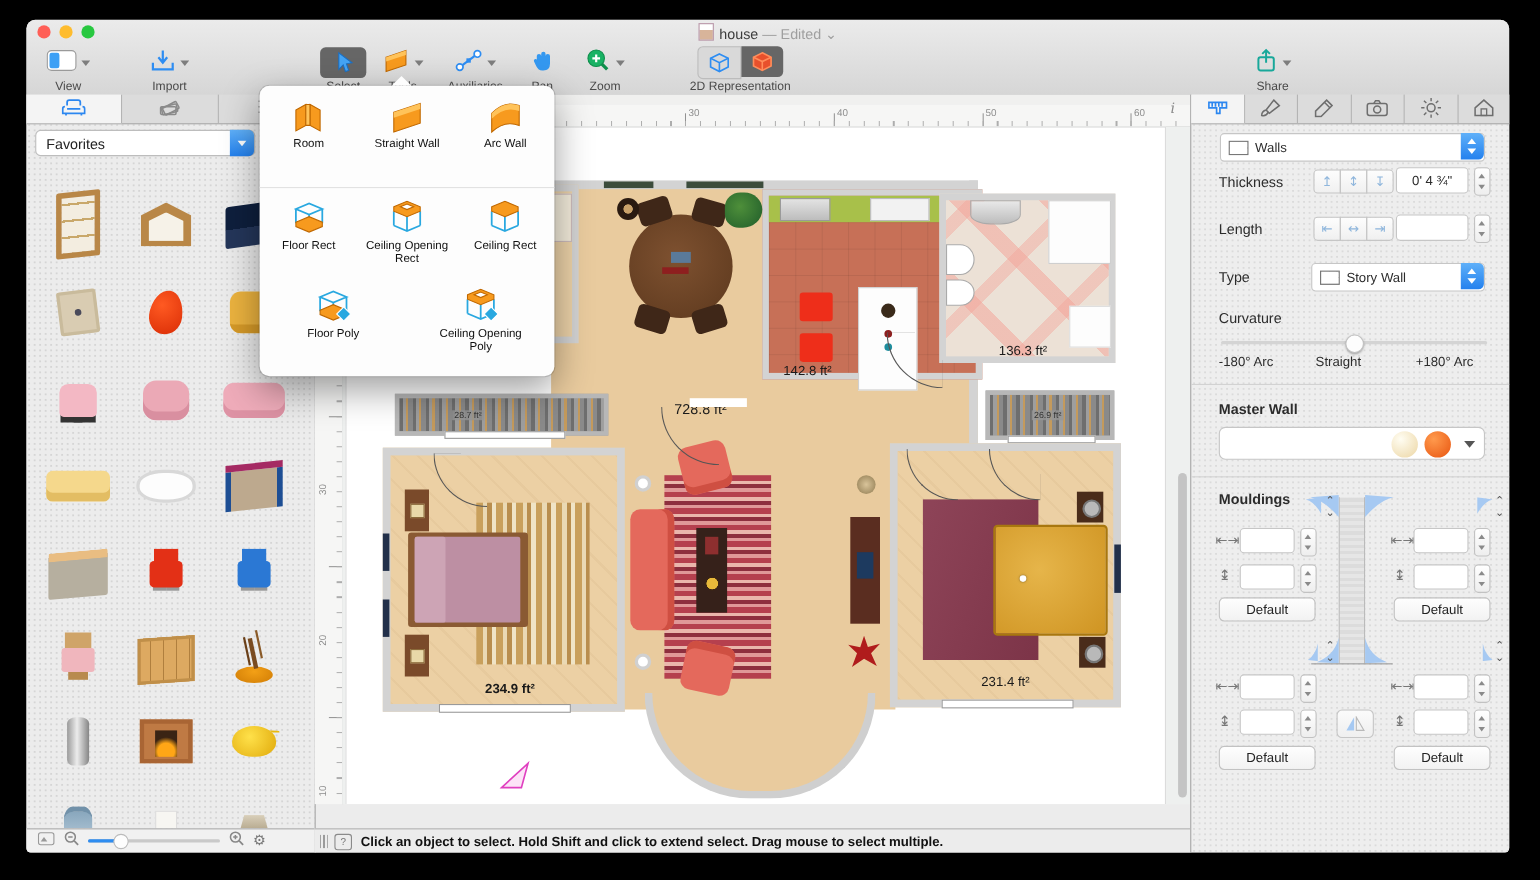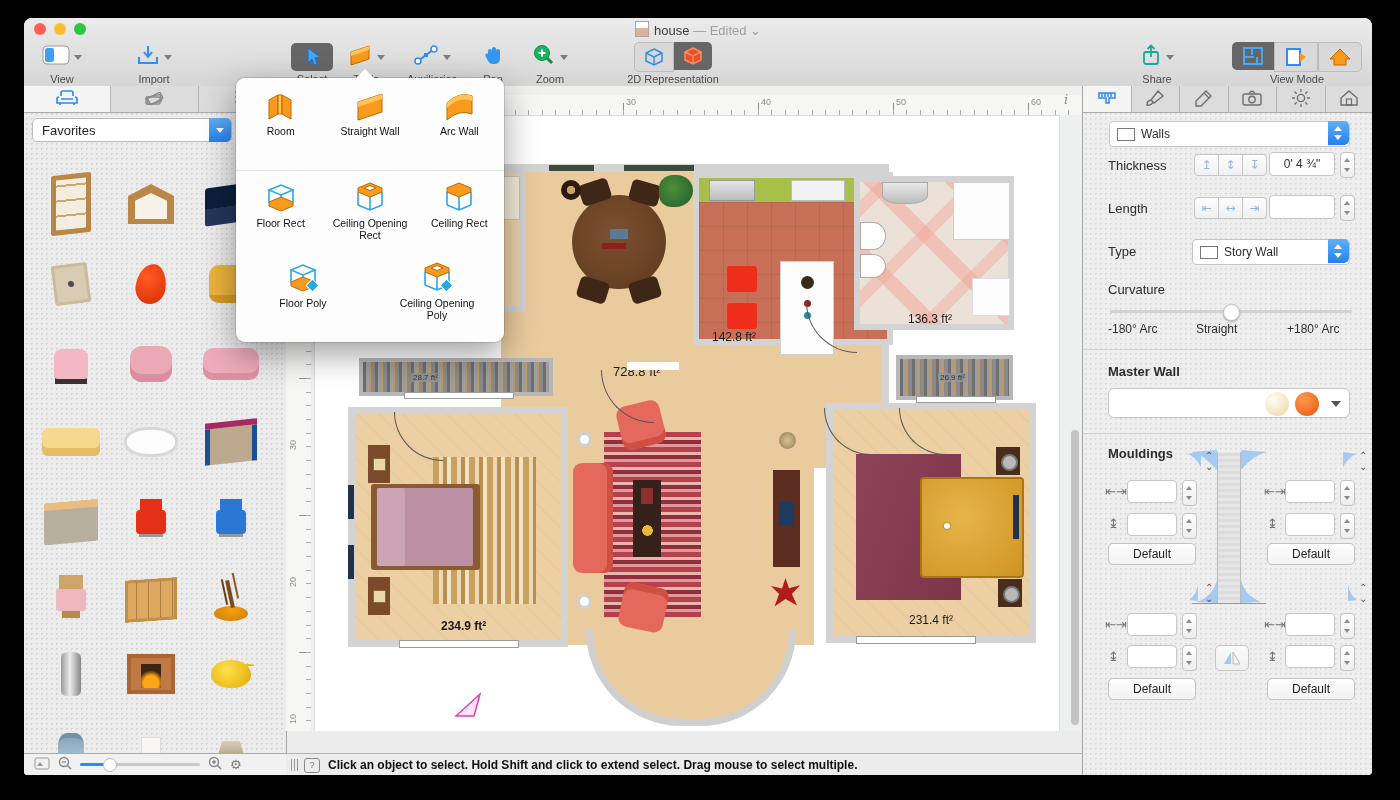--- a/index.html
+++ b/index.html
@@ -255,44 +255,20 @@
           <span>
         <svg width="22" height="24">
               <rect x="4" y="9" width="14" height="12" rx="2" fill="none" stroke="#18a89a" stroke-width="1.8"></rect>
               <path d="M11 14 V3 M7.5 6 L11 2.5 L14.5 6" stroke="#18a89a" stroke-width="1.8" fill="none"></path>
             </svg></span>
           <span class="chev"></span>
         </div>
       <div class="lb">Share</div>
     </div>
 
-    <div class="tbtn" style="left:1205px;width:136px;">
-      <div class="ic">
-          <span class="segwrap">
-        <div class="darkbtn" style="border-radius:5px 0 0 5px;width:42px;">
-          <svg width="22" height="20">
-                <rect x="2" y="2" width="18" height="16" fill="none" stroke="#4aa7f5" stroke-width="2"></rect>
-                <path d="M10 2 V9 M2 11 H12 M15 11 V18" stroke="#4aa7f5" stroke-width="2"></path>
-              </svg>
-            </div>
-        <div class="litebtn" style="border-radius:0;width:42px;">
-          <svg width="22" height="20">
-                <rect x="2" y="2" width="13" height="16" fill="#fff" stroke="#2e8df2" stroke-width="2"></rect>
-                <polygon points="15,6 21,10 15,15" fill="#f79a1e"></polygon>
-              </svg>
-            </div>
-        <div class="litebtn" style="border-radius:0 5px 5px 0;width:42px;">
-          <svg width="24" height="20">
-                <polygon points="12,2 22,12 18,12 18,18 6,18 6,12 2,12" fill="#f79a1e" stroke="#c06800"></polygon>
-              </svg>
-            </div>
-      </span>
-        </div>
-      <div class="lb">View Mode</div>
-    </div>
   </div>
 
   <div id="sidebar">
     <div class="tabrow">
       <div class="tab sel">
           <span>
         <svg width="22" height="18">
               <path d="M5 8 V5 q0-2 2-2 h8 q2 0 2 2 v3 M3 9 q-2 0-2 2 v4 h20 v-4 q0-2-2-2 M4 15 v2 M18 15 v2 M5 11 h12" stroke="#2c87f0" stroke-width="1.6" fill="none"></path>
             </svg></span>
         </div>
@@ -494,21 +470,21 @@
       <div class="abs" style="left:13px;top:31px;width:22px;height:38px;background:#7a4a2a;">
           <div class="abs" style="left:5px;top:13px;width:11px;height:11px;background:#e8d8a8;border:1px solid #8a6a3a;"></div>
         </div>
       <div class="abs" style="left:13px;top:163px;width:22px;height:38px;background:#7a4a2a;">
           <div class="abs" style="left:5px;top:13px;width:11px;height:11px;background:#e8d8a8;border:1px solid #8a6a3a;"></div>
         </div>
       <span class="arealbl" style="left:86px;top:205px;font-weight:bold;">234.9 ft²</span>
     </div>
 
     <div class="room" style="left:498px;top:288px;width:210px;height:240px;background:#ecd0a4;border:7px solid #d3d3d3;
-        background-image:repeating-linear-gradient(45deg,rgba(150,105,50,.06) 0 2px,transparent 2px 16px);margin-left:17px;">
+        background-image:repeating-linear-gradient(45deg,rgba(150,105,50,.06) 0 2px,transparent 2px 16px);">
       <div class="abs" style="left:23px;top:44px;width:105px;height:146px;background:linear-gradient(110deg,#8e4458,#7c3448);"></div>
       <div class="abs" style="left:87px;top:67px;width:100px;height:97px;background:radial-gradient(circle at 40% 40%,#e6b54a,#cf9422);border:2px solid #a8770f;border-radius:4px;">
         <div class="dot" style="left:22px;top:44px;"></div>
       </div>
       <div class="abs" style="left:163px;top:37px;width:24px;height:28px;background:#4a2c1a;">
           <div class="abs" style="left:5px;top:7px;width:13px;height:13px;border-radius:50%;background:#b9b9b9;border:2px solid #777;"></div>
         </div>
       <div class="abs" style="left:165px;top:169px;width:24px;height:28px;background:#4a2c1a;">
           <div class="abs" style="left:5px;top:7px;width:13px;height:13px;border-radius:50%;background:#b9b9b9;border:2px solid #777;"></div>
         </div>

